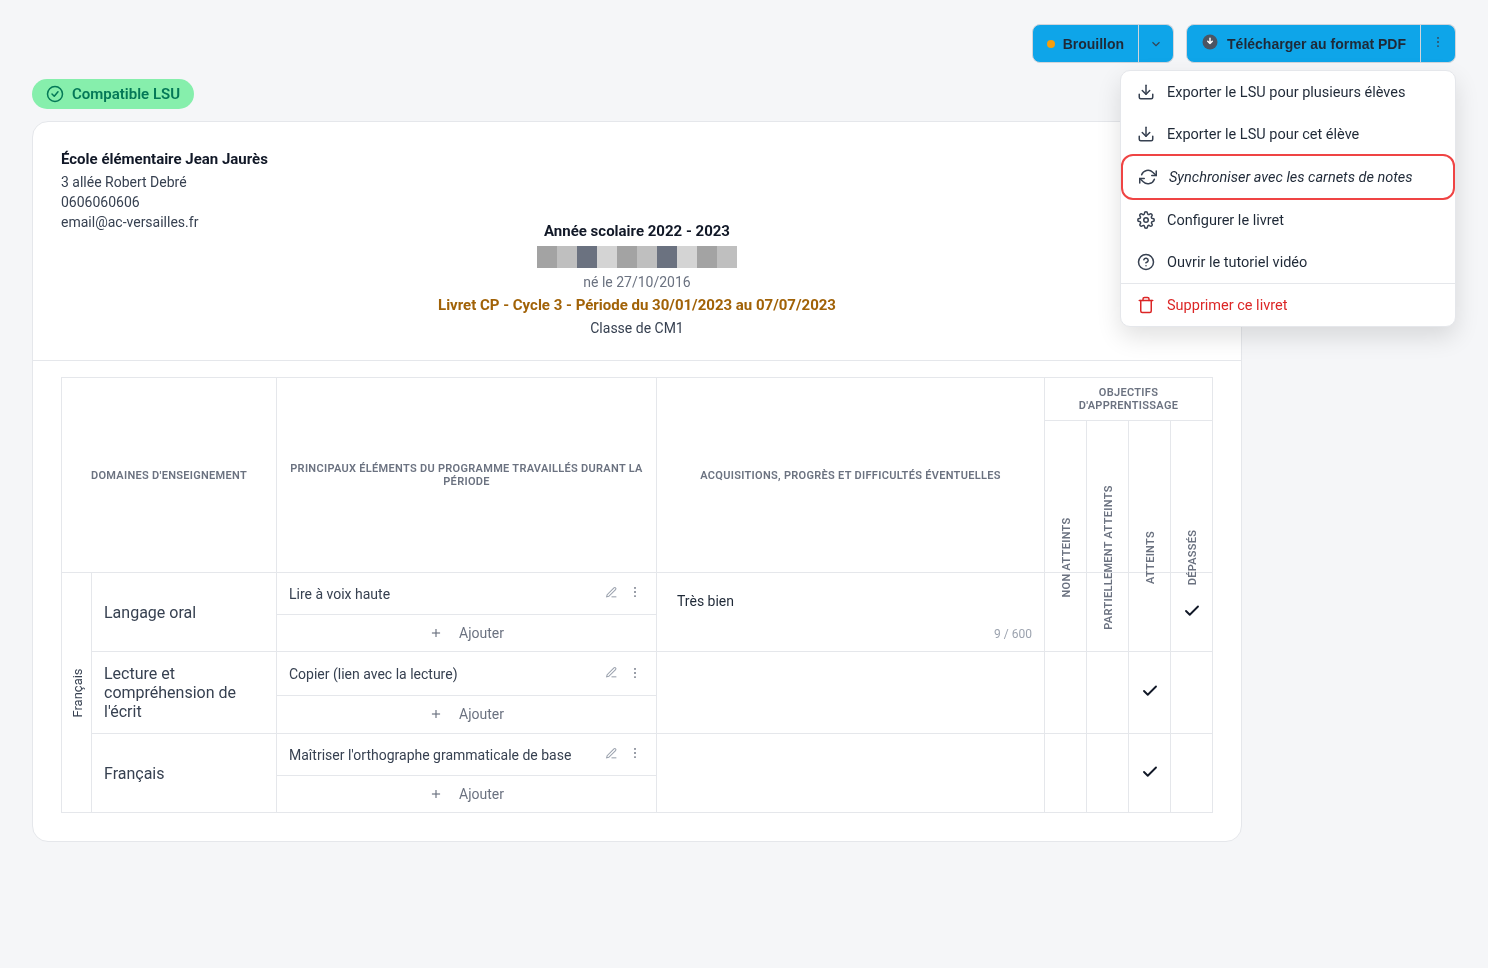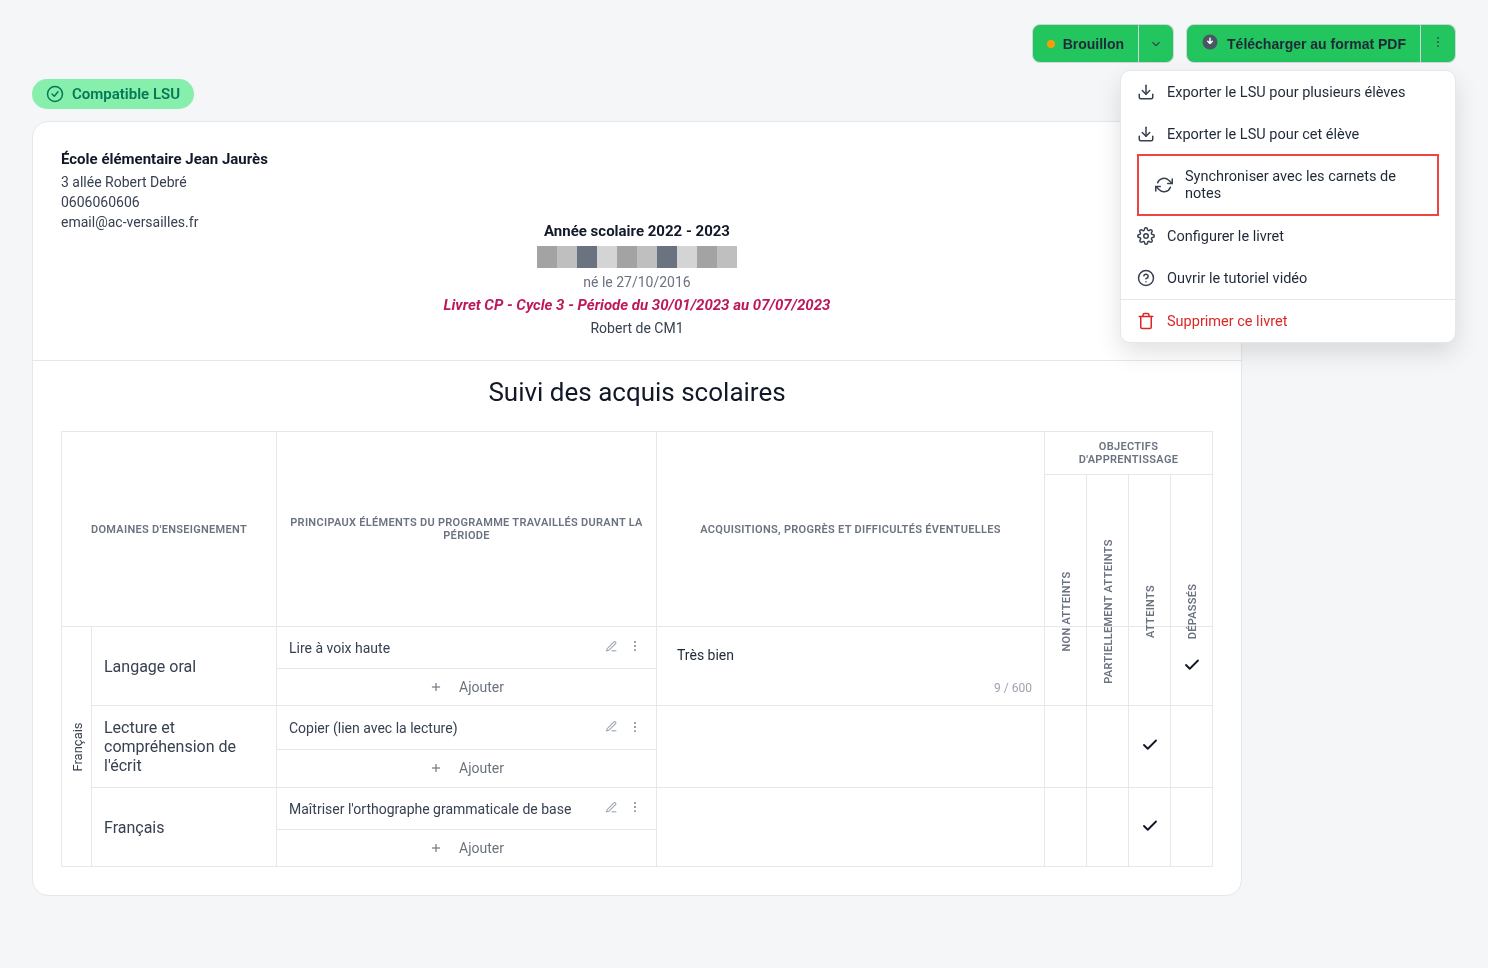--- a/index.html
+++ b/index.html
@@ -7,21 +7,21 @@
   font-family: -apple-system, BlinkMacSystemFont, "Segoe UI", Roboto, Helvetica, Arial, sans-serif;
   background: #f5f6f8;
   color: #1f2937;
   font-size: 14px;
 }
 .page { padding: 24px 32px; position: relative; }
 .toolbar { display: flex; justify-content: flex-end; gap: 12px; margin-bottom: 16px; }
 .btn-group { display: flex; }
 .btn {
   display: inline-flex; align-items: center; gap: 8px;
-  background: #22c55e; border: 1px solid #d1d5db; padding: 8px 14px;
+  background: #0ea5e9; border: 1px solid #d1d5db; padding: 8px 14px;
   font-size: 14px; font-weight: 600; color: #1f2937; cursor: pointer;
   border-radius: 8px;
 }
 .btn-group .btn { border-radius: 0; }
 .btn-group .btn:first-child { border-radius: 8px 0 0 8px; }
 .btn-group .btn:last-child { border-radius: 0 8px 8px 0; border-left: none; }
 .dot { width: 8px; height: 8px; border-radius: 50%; background: #f59e0b; }
 .chev svg, .icon svg { display: block; }
 .badge-lsu {
   display: inline-flex; align-items: center; gap: 8px;
@@ -33,21 +33,21 @@
   background: #fff; border: 1px solid #e5e7eb; border-radius: 16px;
   padding: 28px 0; max-width: 1210px;
 }
 .school { padding: 0 28px; }
 .school-name { font-weight: 700; font-size: 15px; margin-bottom: 6px; color: #111827; }
 .school-line { font-size: 14px; color: #374151; margin-bottom: 4px; }
 .header-block { text-align: center; margin-top: -12px; }
 .year { font-weight: 700; font-size: 15px; color: #111827; margin-bottom: 6px; }
 .redact { width: 200px; height: 22px; background: repeating-linear-gradient(90deg, #a3a3a3 0 20px, #bfbfbf 20px 40px, #6b7280 40px 60px, #d4d4d4 60px 80px); margin: 0 auto 6px; }
 .muted { color: #6b7280; font-size: 14px; margin-bottom: 6px; }
-.livret-line { font-weight: 700; font-size: 15px; color: #be185d; margin-bottom: 6px; font-style: italic; }
+.livret-line { font-weight: 700; font-size: 15px; color: #a16207; margin-bottom: 6px; }
 .sep { border: none; border-top: 1px solid #e5e7eb; margin: 24px 0 16px; }
 .section-title { text-align: center; font-size: 26px; font-weight: 400; color: #111827; margin-bottom: 24px; }
 .tbl-wrap { padding: 0 28px; }
 table { border-collapse: collapse; width: 100%; }
 th, td { border: 1px solid #e5e7eb; }
 thead th { font-size: 11px; font-weight: 600; color: #6b7280; letter-spacing: 0.3px; text-transform: uppercase; }
 .th-main { padding: 10px; text-align: center; }
 .th-top { padding: 8px; text-align: center; }
 .th-rot { height: 152px; width: 42px; position: relative; padding: 0; }
 .th-rot span { position: absolute; bottom: 8px; left: 50%; transform: translateX(-50%) rotate(-90deg); transform-origin: center; white-space: nowrap; }
@@ -66,21 +66,21 @@
 .acq-count { position: absolute; right: 12px; bottom: 10px; color: #9ca3af; font-size: 12px; }
 .obj-cell { width: 42px; text-align: center; vertical-align: middle; }
 .check { color: #111827; }
 .dropdown {
   position: absolute; top: 70px; right: 32px; width: 336px;
   background: #fff; border: 1px solid #e5e7eb; border-radius: 10px;
   box-shadow: 0 10px 24px rgba(0,0,0,0.12); overflow: hidden; z-index: 10;
 }
 .dd-item { display: flex; align-items: center; gap: 12px; padding: 12px 16px; font-size: 14.5px; color: #1f2937; cursor: pointer; }
 .dd-item svg { flex-shrink: 0; }
-.dd-highlight { border: 2.5px solid #ef4444; border-radius: 0; margin: -1px 16px; }
+.dd-highlight { border: 2.5px solid #ef4444; border-radius: 12px; margin: -1px 0; font-style: italic; }
 .dd-sep { border-top: 1px solid #e5e7eb; }
 .dd-danger { color: #dc2626; }
 </style>
 </head>
 <body>
 
 <div class="page">
   <div class="toolbar">
     <div class="btn-group">
       <button class="btn">
@@ -180,24 +180,23 @@
       <div class="school-name">École élémentaire Jean Jaurès</div>
       <div class="school-line">3 allée Robert Debré</div>
       <div class="school-line">0606060606</div>
       <div class="school-line">email@ac-versailles.fr</div>
     </div>
     <div class="header-block">
       <div class="year">Année scolaire 2022 - 2023</div>
       <div class="redact"></div>
       <div class="muted">né le 27/10/2016</div>
       <div class="livret-line">Livret CP - Cycle 3 - Période du 30/01/2023 au 07/07/2023</div>
-      <div class="school-line" style="margin-bottom:0">Robert de CM1</div>
+      <div class="school-line" style="margin-bottom:0">Classe de CM1</div>
     </div>
     <hr class="sep">
-    <h2 class="section-title">Suivi des acquis scolaires</h2>
 
     <div class="tbl-wrap">
     <table>
       <thead>
         <tr>
           <th class="th-main" colspan="2" rowspan="2">DOMAINES D'ENSEIGNEMENT</th>
           <th class="th-main" rowspan="2">PRINCIPAUX ÉLÉMENTS DU PROGRAMME TRAVAILLÉS DURANT LA PÉRIODE</th>
           <th class="th-main" rowspan="2">ACQUISITIONS, PROGRÈS ET DIFFICULTÉS ÉVENTUELLES</th>
           <th class="th-top" colspan="4">OBJECTIFS D'APPRENTISSAGE</th>
         </tr>

